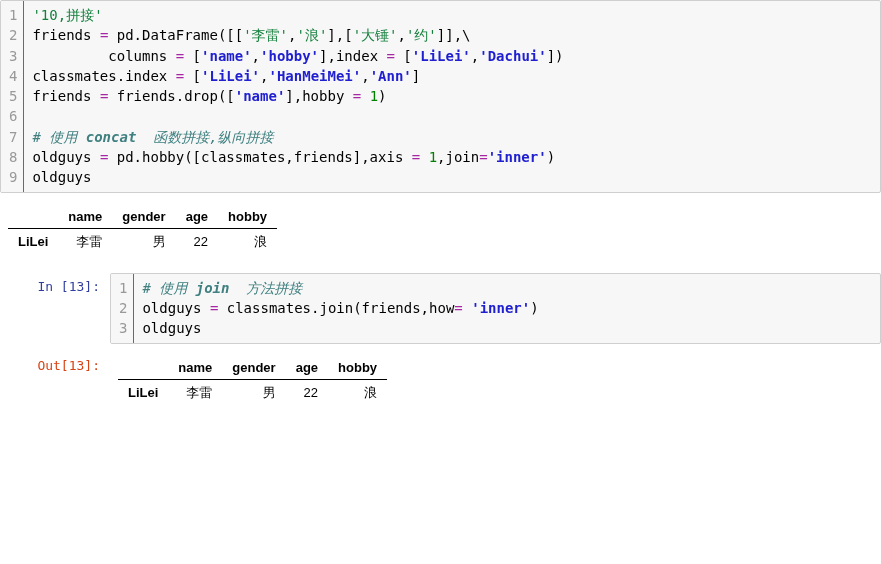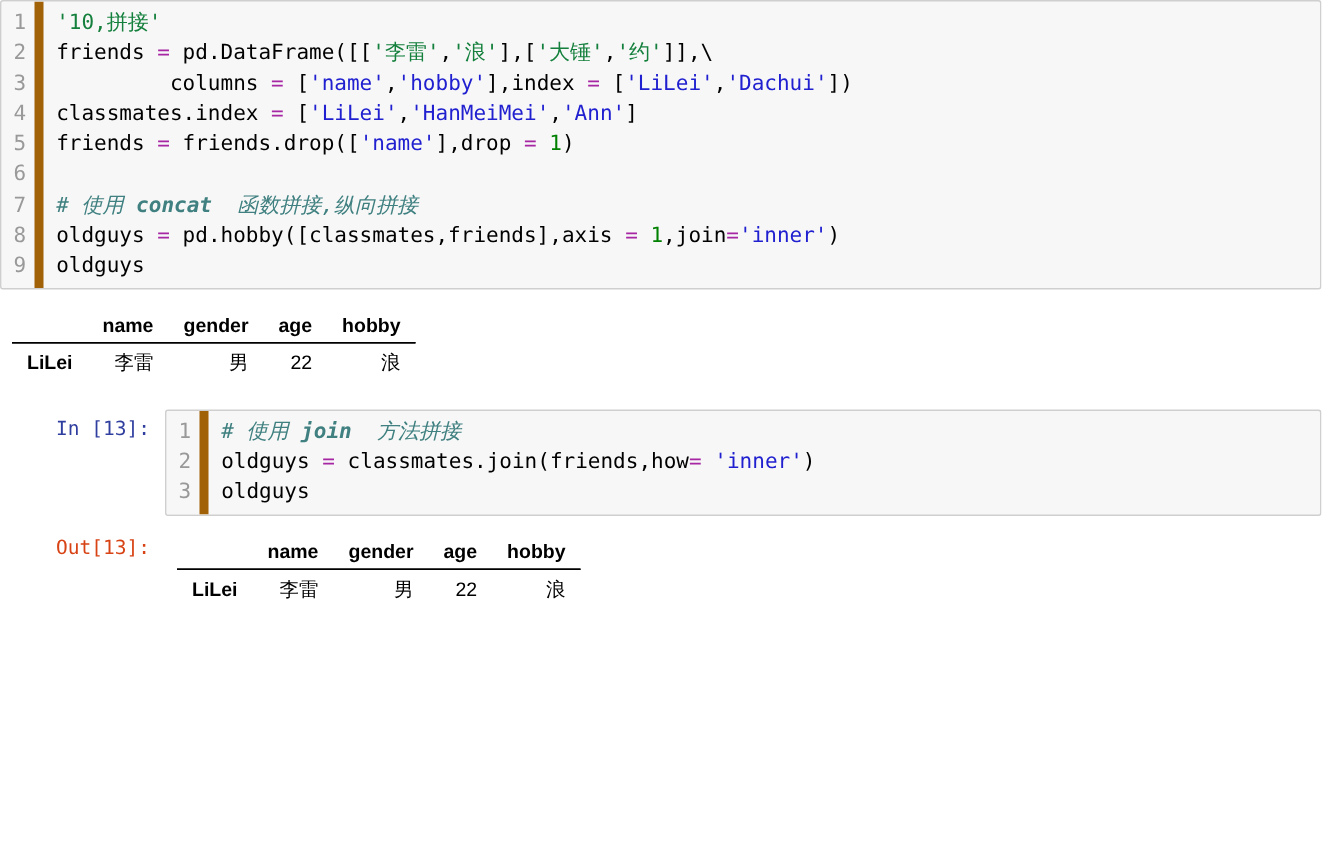--- a/index.html
+++ b/index.html
@@ -31,34 +31,34 @@
     border: 1px solid #cfcfcf;
     border-radius: 2px;
     display: flex;
     font-family: "Menlo", "Consolas", "DejaVu Sans Mono", monospace;
     font-size: 14px;
     line-height: 1.45;
     overflow: hidden;
   }
   .gutter {
     background: #f7f7f7;
-    border-right: 6px solid #a16207;
+    border-right: 1px solid #a16207;
     color: #999;
     text-align: left;
     padding: 4px 6px 4px 8px;
     user-select: none;
     white-space: pre;
   }
   .code {
     padding: 4px 8px;
     white-space: pre;
     flex: 1;
   }
   .tok-str-red { color: #15803d; }
-  .tok-str-blue { color: #2020d0; }
+  .tok-str-blue { color: #2020d0; font-weight: bold; }
   .tok-op { color: #a626a4; }
   .tok-num { color: #008000; }
   .tok-com { color: #408080; font-style: italic; }
   .tok-com-em { color: #408080; font-style: italic; font-weight: bold; }
   .tok-id { color: #000; }
   .out-area {
     flex: 1;
     padding: 4px 0 10px 8px;
   }
   table.df {
@@ -97,21 +97,21 @@
 <span>4</span>
 <span>5</span>
 <span>6</span>
 <span>7</span>
 <span>8</span>
 <span>9</span></div>
     <div class="code"><span class="tok-str-red">'10,拼接'</span>
 <span class="tok-id">friends </span><span class="tok-op">=</span><span class="tok-id"> pd.DataFrame([[</span><span class="tok-str-red">'李雷'</span><span>,</span><span class="tok-str-red">'浪'</span><span>],[</span><span class="tok-str-red">'大锤'</span><span>,</span><span class="tok-str-red">'约'</span><span>]],\</span>
 <span>         columns </span><span class="tok-op">=</span><span> [</span><span class="tok-str-blue">'name'</span><span>,</span><span class="tok-str-blue">'hobby'</span><span>],index </span><span class="tok-op">=</span><span> [</span><span class="tok-str-blue">'LiLei'</span><span>,</span><span class="tok-str-blue">'Dachui'</span><span>])</span>
 <span>classmates.index </span><span class="tok-op">=</span><span> [</span><span class="tok-str-blue">'LiLei'</span><span>,</span><span class="tok-str-blue">'HanMeiMei'</span><span>,</span><span class="tok-str-blue">'Ann'</span><span>]</span>
-<span>friends </span><span class="tok-op">=</span><span> friends.drop([</span><span class="tok-str-blue">'name'</span><span>],drop </span><span class="tok-op">=</span><span> </span><span class="tok-num">1</span><span>)</span>
+<span>friends </span><span class="tok-op">=</span><span> friends.drop([</span><span class="tok-str-blue">'name'</span><span>],hobby </span><span class="tok-op">=</span><span> </span><span class="tok-num">1</span><span>)</span>
 
 <span class="tok-com"># 使用 </span><span class="tok-com-em">concat</span><span class="tok-com">  函数拼接,纵向拼接</span>
 <span>oldguys </span><span class="tok-op">=</span><span> pd.hobby([classmates,friends],axis </span><span class="tok-op">=</span><span> </span><span class="tok-num">1</span><span>,join</span><span class="tok-op">=</span><span class="tok-str-blue">'inner'</span><span>)</span>
 <span>oldguys</span></div>
   </div>
 </div>
 
 <div class="cell">
   <div class="out-area">
     <table class="df">

